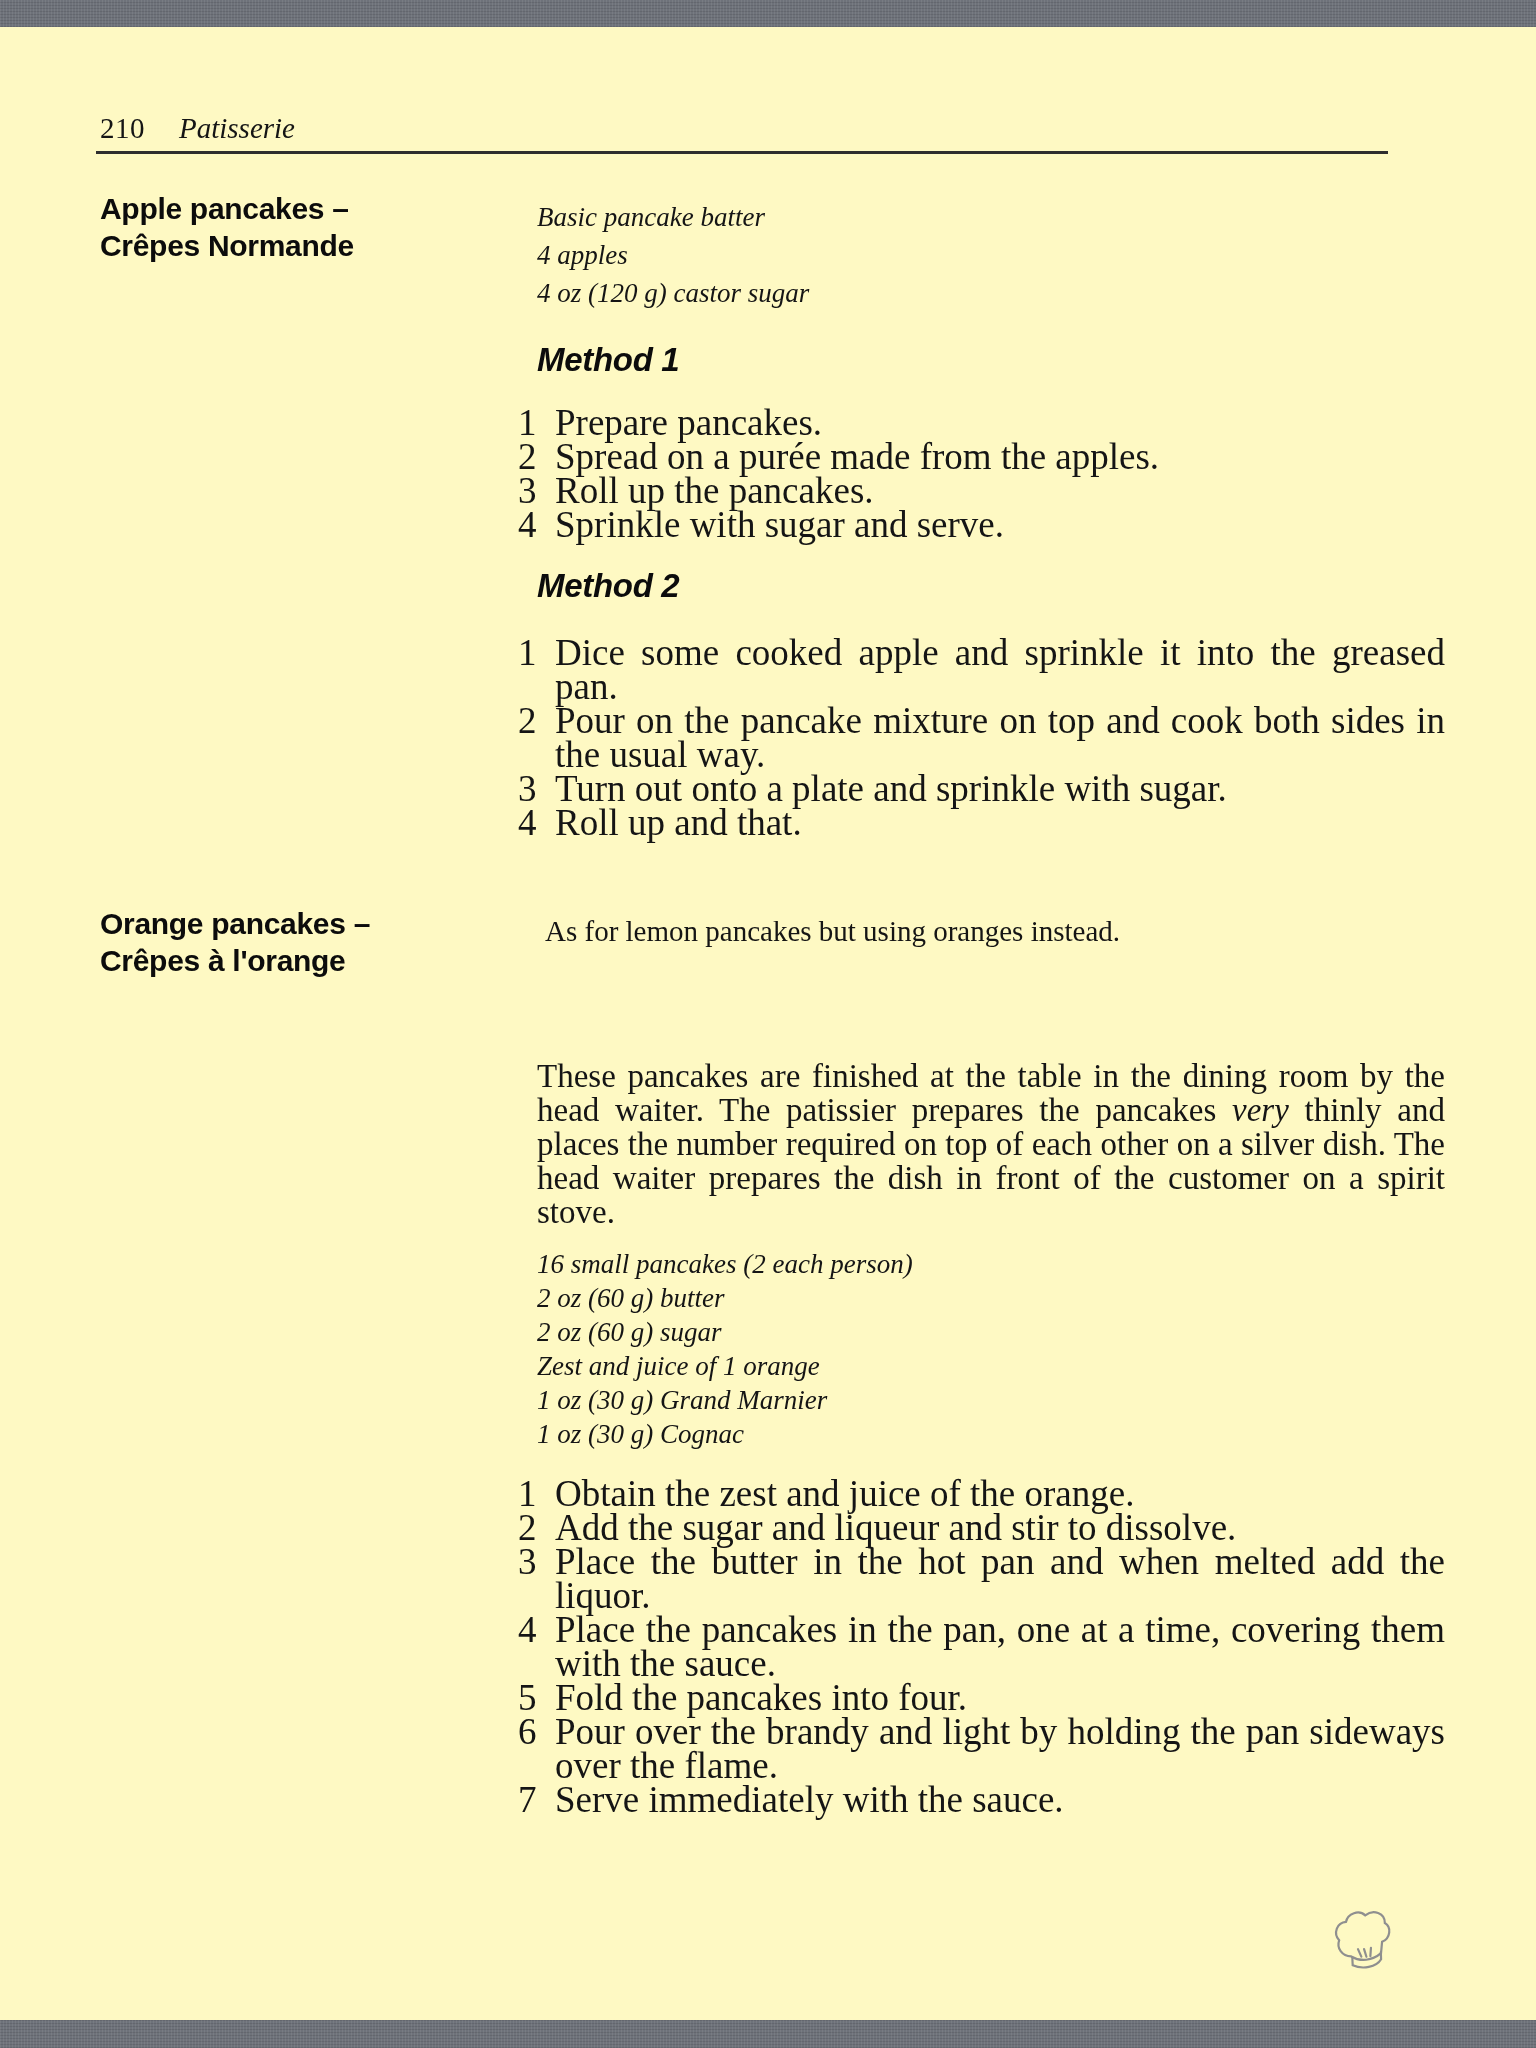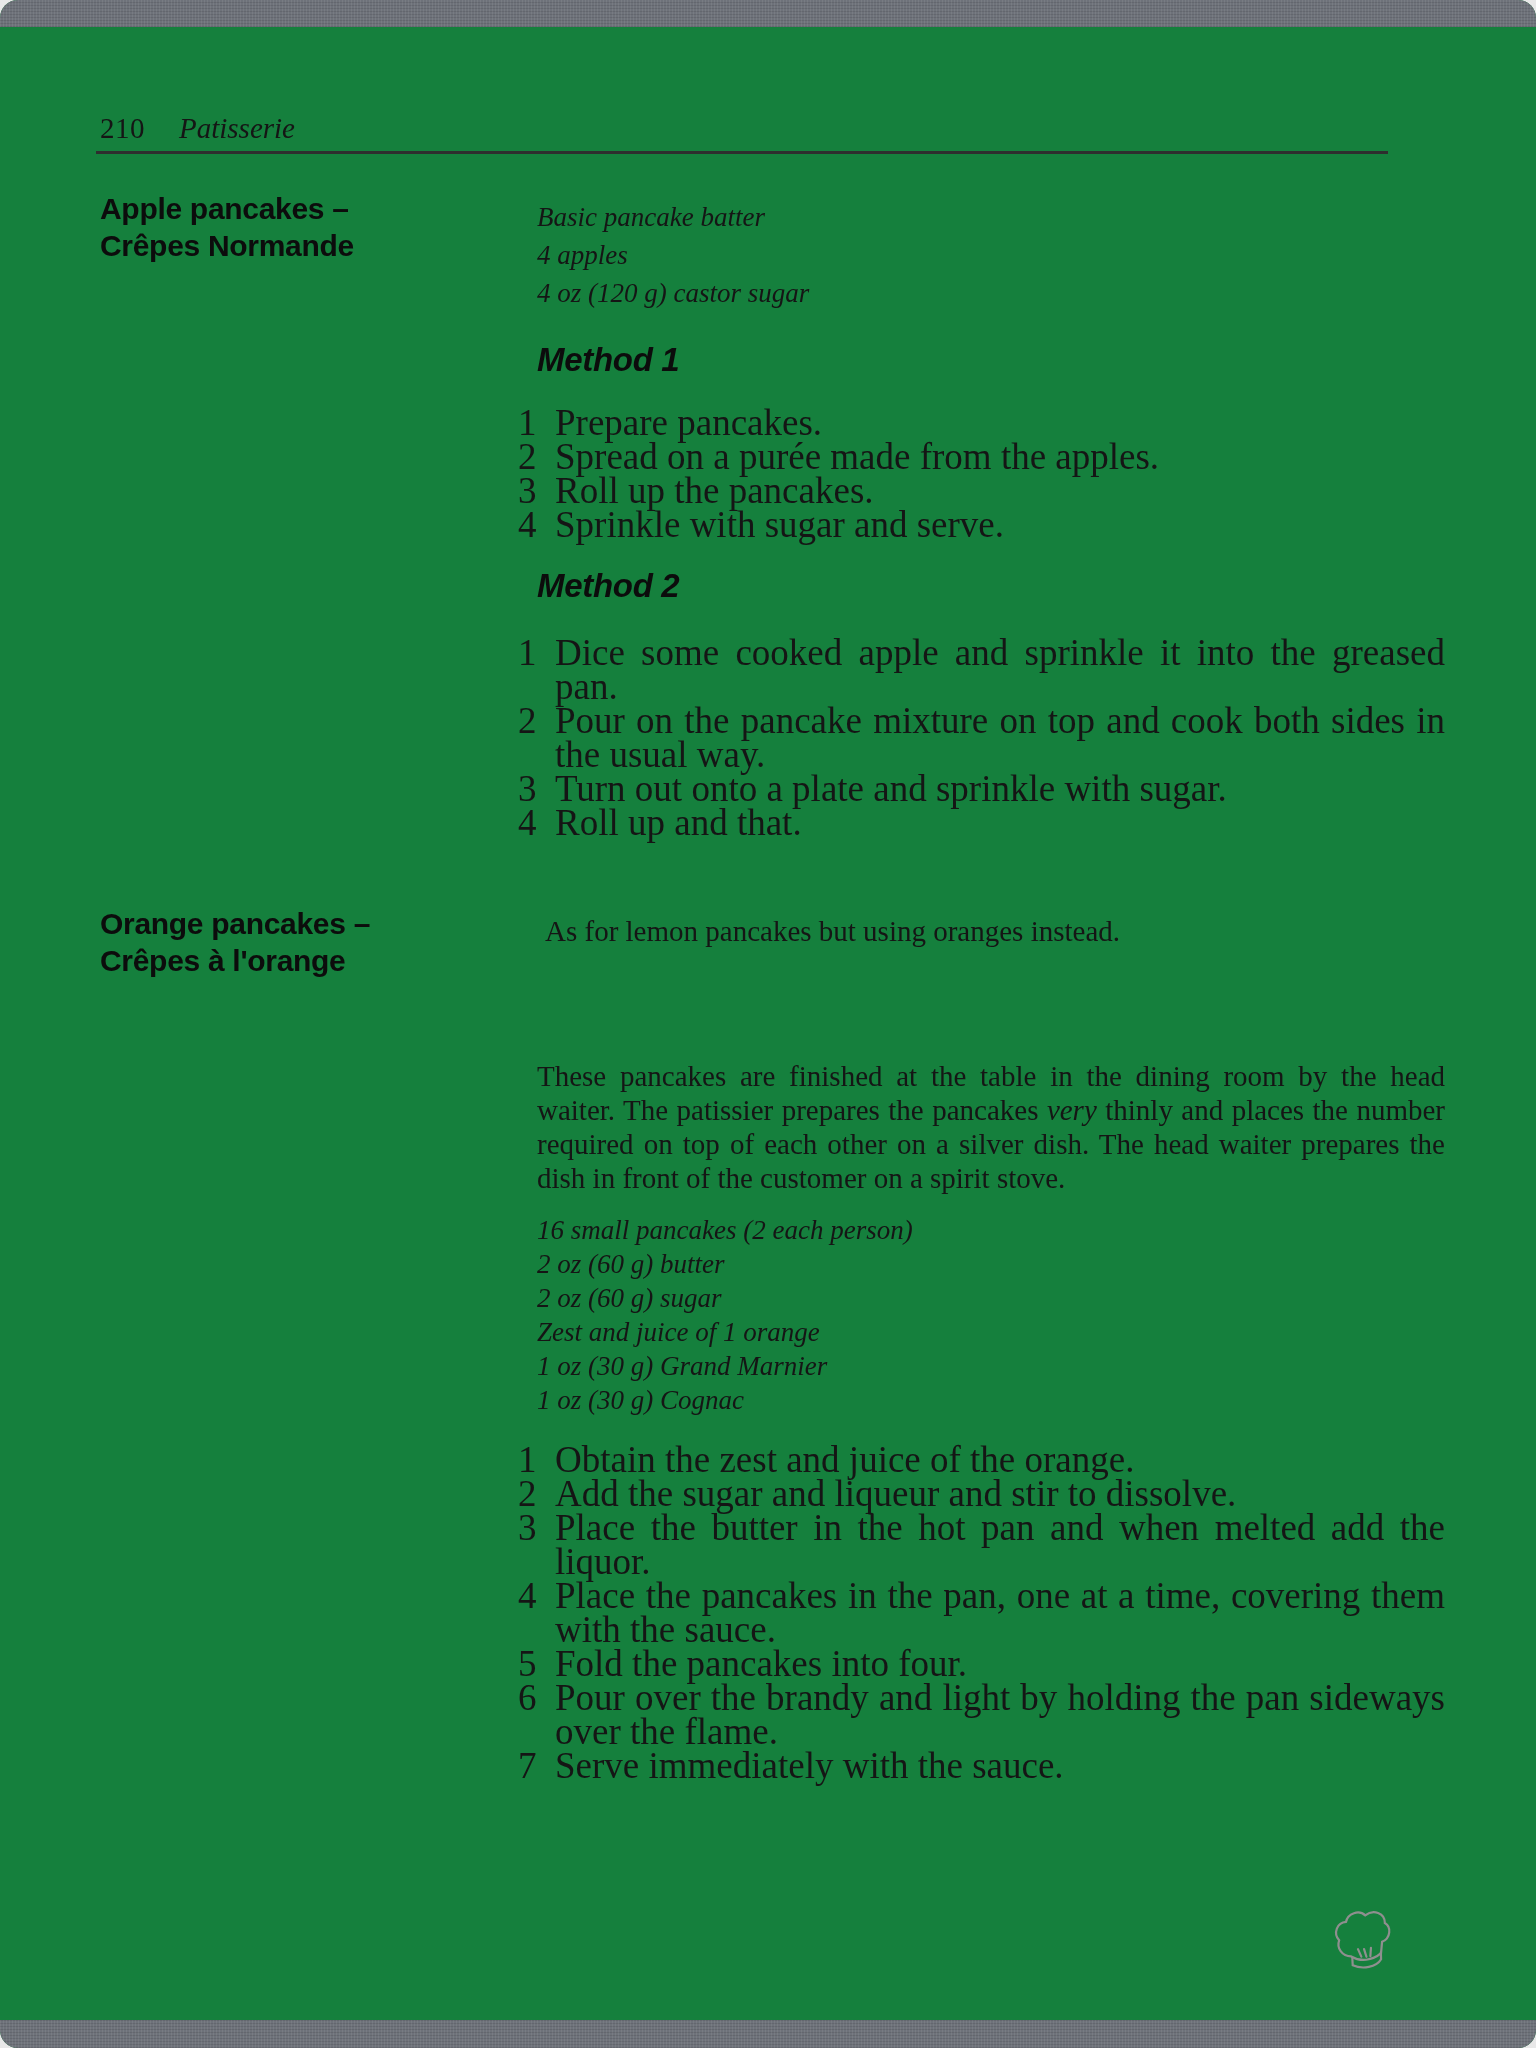--- a/index.html
+++ b/index.html
@@ -1,19 +1,19 @@
 <!DOCTYPE html>
 <html><head>
 <meta charset="utf-8">
 <style>
   html,body{margin:0;padding:0;background:#e8e8e8;}
   .page{
     position:relative;width:1536px;height:2048px;margin:0 auto;
-    background:#15803d;overflow:hidden;
-    font-family:"Liberation Serif", serif;color:#151515;border-radius:18px;
+    background:#fef9c3;overflow:hidden;
+    font-family:"Liberation Serif", serif;color:#151515;
   }
   .cover-bar{
     position:absolute;left:0;width:1536px;background:#6e727a;
     background-image:
       repeating-linear-gradient(90deg, rgba(255,255,255,.07) 0 1px, rgba(0,0,0,0) 1px 3px),
       repeating-linear-gradient(0deg, rgba(0,0,0,.10) 0 1px, rgba(0,0,0,0) 1px 3px);
   }
   .cover-bar.top{top:0;height:27px;}
   .cover-bar.bottom{top:2020px;height:28px;}
 
@@ -43,21 +43,21 @@
     width:927px;font-size:37px;
   }
   .steps li{
     counter-increment:step;position:relative;padding-left:37px;
     line-height:34px;text-align:justify;
   }
   .steps li::before{
     content:counter(step);position:absolute;left:0;top:0;
   }
 
-  .body-p{margin:0;font-size:29px;line-height:34px;text-align:justify;}
+  .body-p{margin:0;font-size:33px;line-height:34px;text-align:justify;}
   .single-p{margin:8px;font-size:29px;line-height:36px;}
   .note-p{margin:0;font-size:29px;line-height:34px;text-align:justify;}
   .note-p em{font-style:italic;}
 
   
   .apple-ingredients{margin-top:8px;}
   .apple-method1{margin-top:28px;}
   .apple-steps1{margin-top:26px;}
   .apple-method2{margin-top:24px;}
   .apple-steps2{margin-top:30px;}

